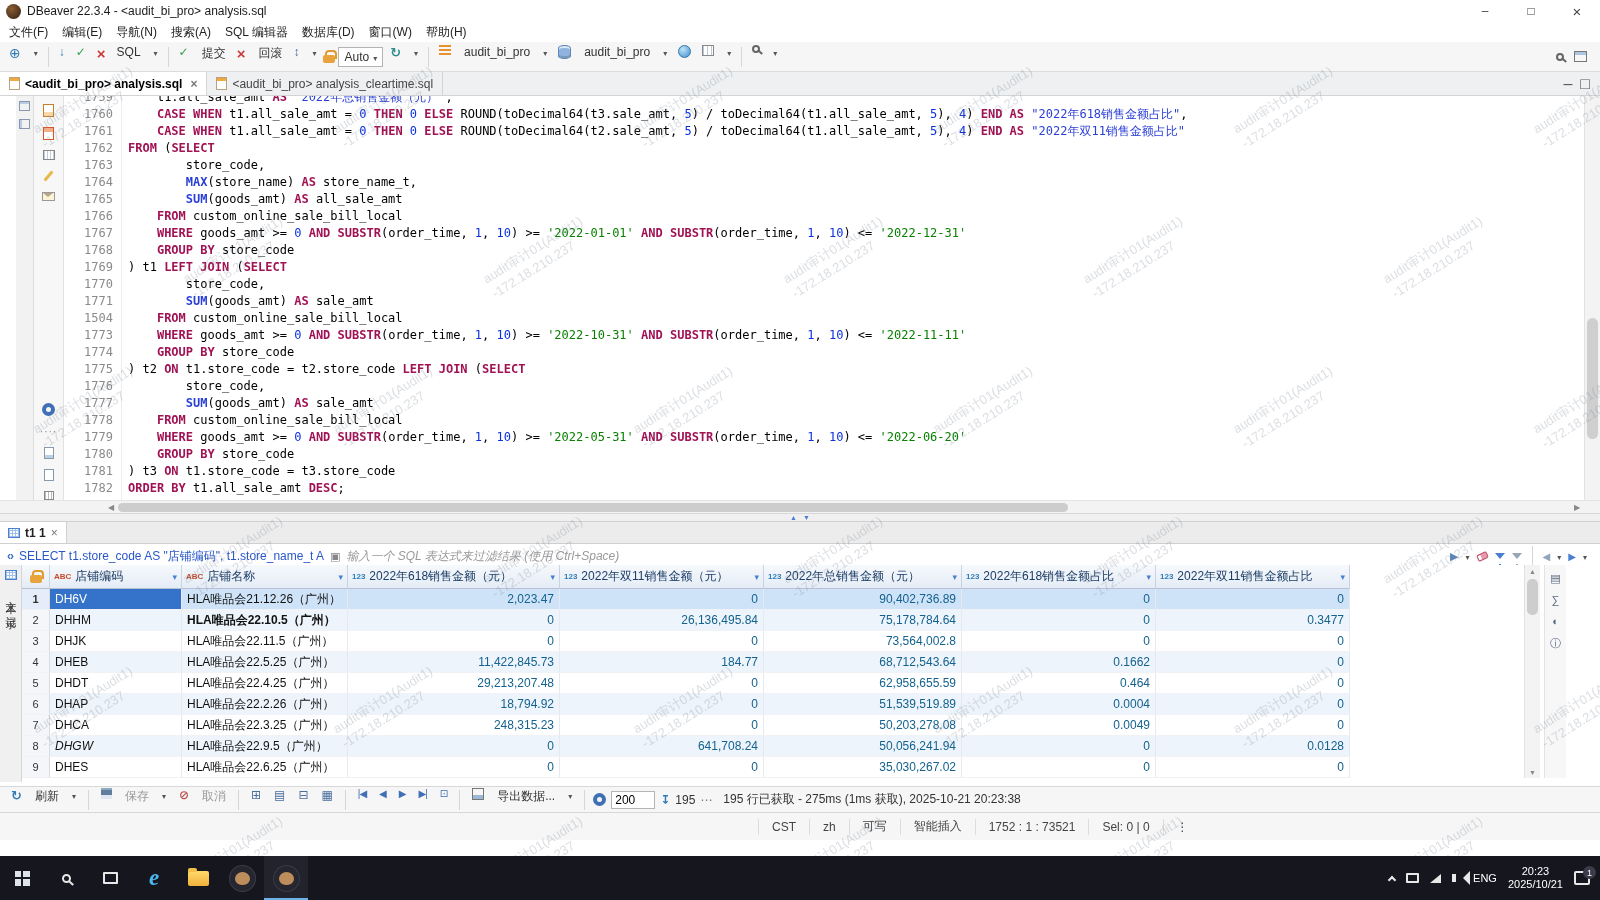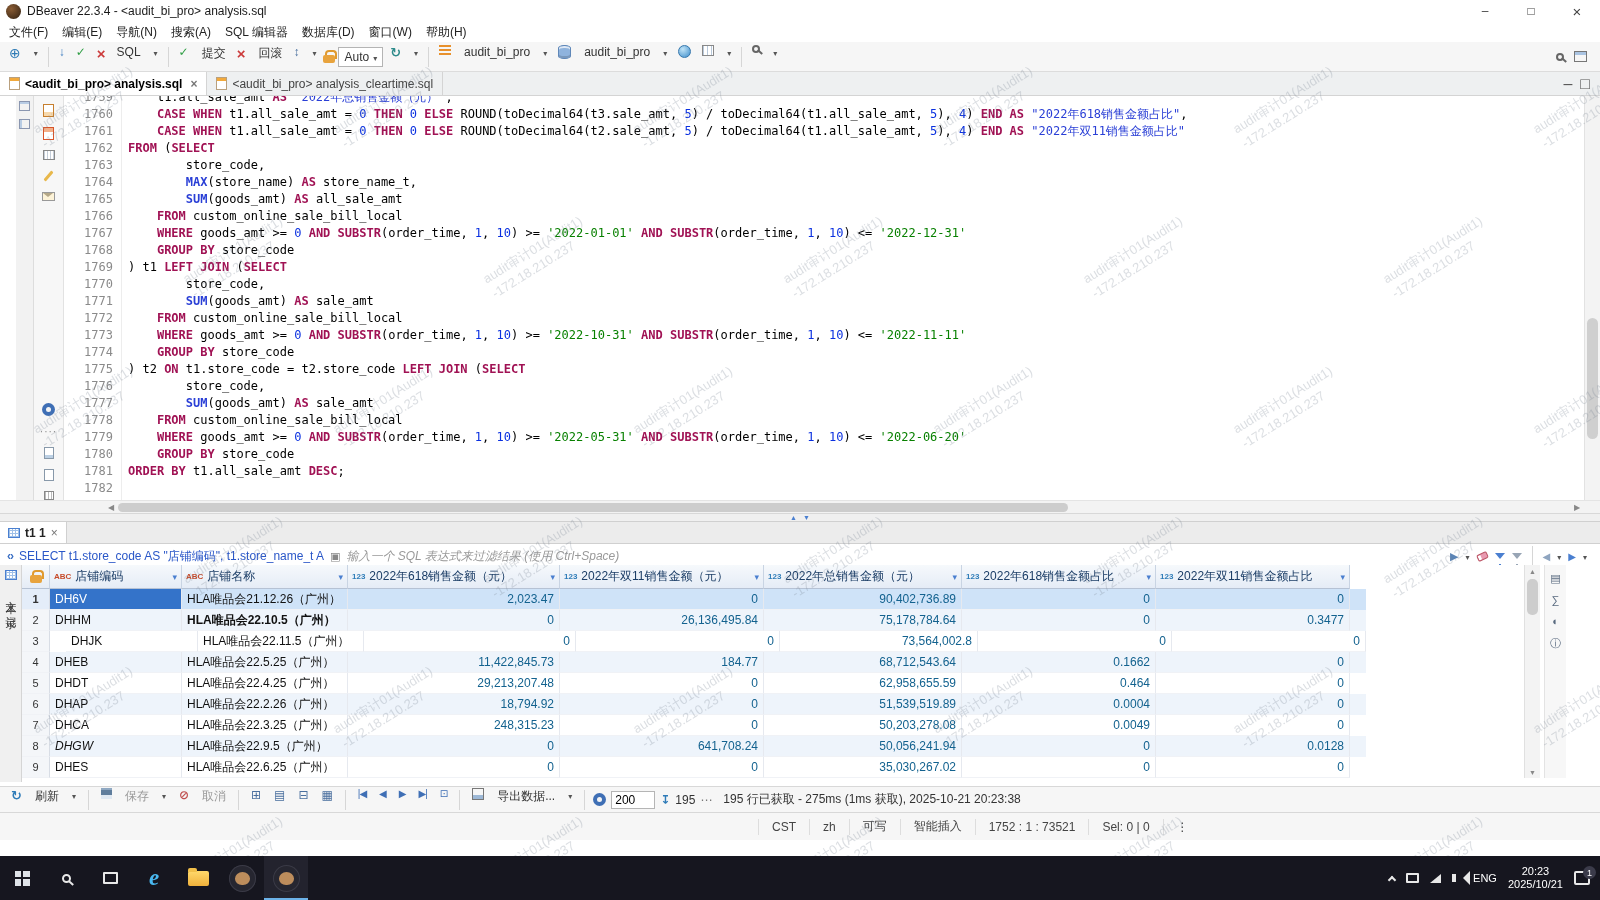--- a/index.html
+++ b/index.html
@@ -310,21 +310,21 @@
             <div class="ln">1762</div>
             <div class="ln">1763</div>
             <div class="ln">1764</div>
             <div class="ln">1765</div>
             <div class="ln">1766</div>
             <div class="ln">1767</div>
             <div class="ln">1768</div>
             <div class="ln">1769</div>
             <div class="ln">1770</div>
             <div class="ln">1771</div>
-            <div class="ln">1772</div>
+            <div class="ln">1504</div>
             <div class="ln">1773</div>
             <div class="ln">1774</div>
             <div class="ln">1775</div>
             <div class="ln">1776</div>
             <div class="ln">1777</div>
             <div class="ln">1778</div>
             <div class="ln">1779</div>
             <div class="ln">1780</div>
             <div class="ln">1781</div>
             <div class="ln">1782</div>
@@ -347,20 +347,21 @@
             <div class="code-line"><span class="tk-w">        </span><span class="tk-f">SUM</span><span class="tk-i">(goods_amt) </span><span class="tk-k">AS</span><span class="tk-w"> </span><span class="tk-i">sale_amt</span></div>
             <div class="code-line"><span class="tk-w">    </span><span class="tk-k">FROM</span><span class="tk-w"> </span><span class="tk-i">custom_online_sale_bill_local</span></div>
             <div class="code-line"><span class="tk-w">    </span><span class="tk-k">WHERE</span><span class="tk-w"> </span><span class="tk-i">goods_amt &gt;= </span><span class="tk-n">0</span><span class="tk-w"> </span><span class="tk-k">AND</span><span class="tk-w"> </span><span class="tk-k">SUBSTR</span><span class="tk-i">(order_time, </span><span class="tk-n">1</span><span class="tk-i">, </span><span class="tk-n">10</span><span class="tk-i">) &gt;= </span><span class="tk-s">'2022-10-31'</span><span class="tk-w"> </span><span class="tk-k">AND</span><span class="tk-w"> </span><span class="tk-k">SUBSTR</span><span class="tk-i">(order_time, </span><span class="tk-n">1</span><span class="tk-i">, </span><span class="tk-n">10</span><span class="tk-i">) &lt;= </span><span class="tk-s">'2022-11-11'</span></div>
             <div class="code-line"><span class="tk-w">    </span><span class="tk-k">GROUP BY</span><span class="tk-w"> </span><span class="tk-i">store_code</span></div>
             <div class="code-line"><span class="tk-i">) t2 </span><span class="tk-k">ON</span><span class="tk-w"> </span><span class="tk-i">t1.store_code = t2.store_code </span><span class="tk-k">LEFT JOIN</span><span class="tk-w"> </span><span class="tk-i">(</span><span class="tk-k">SELECT</span></div>
             <div class="code-line"><span class="tk-w">        </span><span class="tk-i">store_code,</span></div>
             <div class="code-line"><span class="tk-w">        </span><span class="tk-f">SUM</span><span class="tk-i">(goods_amt) </span><span class="tk-k">AS</span><span class="tk-w"> </span><span class="tk-i">sale_amt</span></div>
             <div class="code-line"><span class="tk-w">    </span><span class="tk-k">FROM</span><span class="tk-w"> </span><span class="tk-i">custom_online_sale_bill_local</span></div>
             <div class="code-line"><span class="tk-w">    </span><span class="tk-k">WHERE</span><span class="tk-w"> </span><span class="tk-i">goods_amt &gt;= </span><span class="tk-n">0</span><span class="tk-w"> </span><span class="tk-k">AND</span><span class="tk-w"> </span><span class="tk-k">SUBSTR</span><span class="tk-i">(order_time, </span><span class="tk-n">1</span><span class="tk-i">, </span><span class="tk-n">10</span><span class="tk-i">) &gt;= </span><span class="tk-s">'2022-05-31'</span><span class="tk-w"> </span><span class="tk-k">AND</span><span class="tk-w"> </span><span class="tk-k">SUBSTR</span><span class="tk-i">(order_time, </span><span class="tk-n">1</span><span class="tk-i">, </span><span class="tk-n">10</span><span class="tk-i">) &lt;= </span><span class="tk-s">'2022-06-20'</span></div>
             <div class="code-line"><span class="tk-w">    </span><span class="tk-k">GROUP BY</span><span class="tk-w"> </span><span class="tk-i">store_code</span></div>
+            <div class="code-line"><span class="tk-i">) t3 </span><span class="tk-k">ON</span><span class="tk-w"> </span><span class="tk-i">t1.store_code = t3.store_code</span></div>
             <div class="code-line"><span class="tk-k">ORDER BY</span><span class="tk-w"> </span><span class="tk-i">t1.all_sale_amt </span><span class="tk-k">DESC</span><span class="tk-i">;</span></div>
           </div>
         </div>
       <div class="ed-vscroll">
           <div class="ed-vthumb"></div>
         </div>
     </div>
 
     <div class="hscroll">
       <span class="harr" style="left:104px">◀</span>
@@ -463,21 +464,21 @@
               <div class="g-cell" style="width: 132px;">DHHM</div>
               <div class="g-cell" style="width: 166px; font-weight: bold;">HLA唯品会22.10.5（广州）</div>
               <div class="g-cell num" style="width: 212px;">0</div>
               <div class="g-cell num" style="width: 204px;">26,136,495.84</div>
               <div class="g-cell num" style="width: 198px;">75,178,784.64</div>
               <div class="g-cell num" style="width: 194px;">0</div>
               <div class="g-cell num" style="width: 194px;">0.3477</div>
             </div>
             <div class="g-row">
               <div class="g-cell g-num">3</div>
-              <div class="g-cell" style="width: 132px; margin-left: 16px;">DHJK</div>
+              <div class="g-cell" style="width: 132px;">DHJK</div>
               <div class="g-cell" style="width: 166px;">HLA唯品会22.11.5（广州）</div>
               <div class="g-cell num" style="width: 212px;">0</div>
               <div class="g-cell num" style="width: 204px;">0</div>
               <div class="g-cell num" style="width: 198px;">73,564,002.8</div>
               <div class="g-cell num" style="width: 194px;">0</div>
               <div class="g-cell num" style="width: 194px;">0</div>
             </div>
             <div class="g-row alt">
               <div class="g-cell g-num">4</div>
               <div class="g-cell" style="width: 132px;">DHEB</div>

